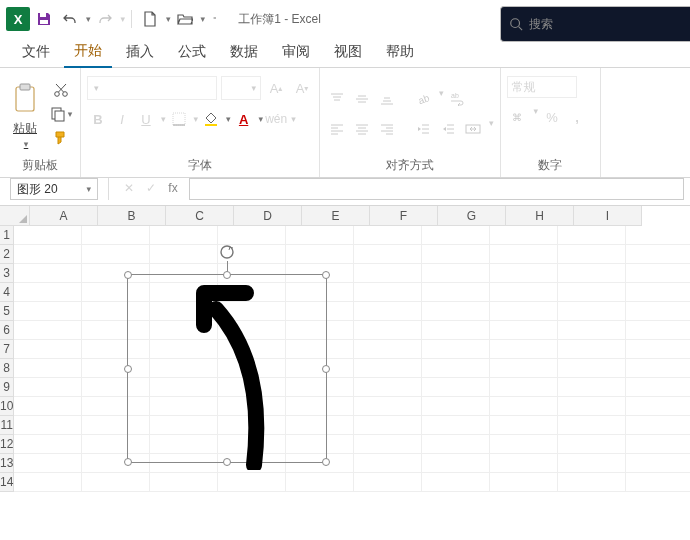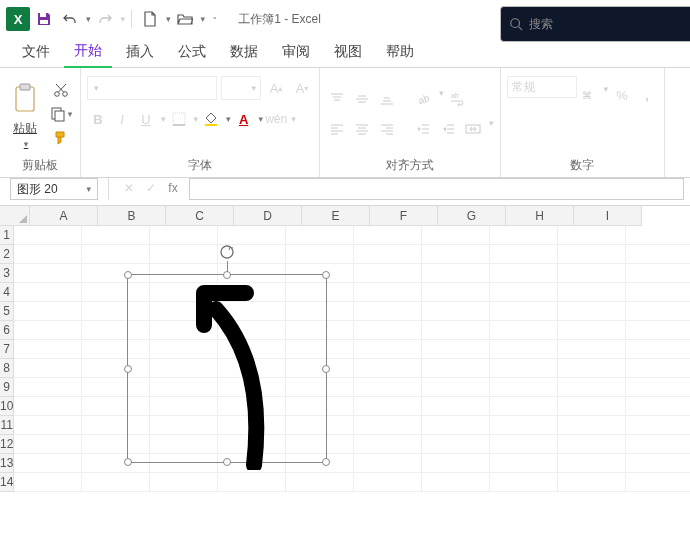--- a/index.html
+++ b/index.html
@@ -9,21 +9,21 @@
 .titlebar { height: 38px; background: #fff; display: flex; align-items: center; padding: 0 6px; gap: 2px; }
 .titlebar .app-icon { width: 24px; height: 24px; background: #107c41; display: flex; align-items: center; justify-content: center; color: #fff; font-weight: bold; font-size: 13px; border-radius: 2px; }
 .titlebar .qat-btn { width: 24px; height: 24px; display: flex; align-items: center; justify-content: center; color: #555; }
 .titlebar .title-text { margin-left: 20px; font-size: 12px; color: #666; }
 .titlebar .search { position: absolute; left: 500px; top: 6px; width: 190px; height: 36px; border: 1px solid #bbb; border-right: none; border-radius: 4px 0 0 4px; display: flex; align-items: center; padding: 0 8px; color: #888; gap: 6px; background: #0f172a;}
 .qat-sep { width: 1px; height: 18px; background: #ddd; margin: 0 4px; }
 
 
 .tabs { height: 30px; display: flex; align-items: flex-end; padding: 0 12px; border-bottom: 1px solid #d6d6d6; gap: 4px; }
 .tab { padding: 6px 10px 6px 10px; font-size: 14px; color: #444; cursor: pointer; font-family: Liberation Serif, serif; }
-.tab.active { border-bottom: 2px solid #22c55e; color: #6d28d9; font-weight: 500; margin-bottom: -1px; }
+.tab.active { border-bottom: 2px solid #0369a1; color: #a16207; font-weight: 500; margin-bottom: -1px; }
 
 
 .ribbon { height: 110px; border-bottom: 1px solid #d6d6d6; display: flex; background: #fff; }
 .group { border-right: 1px solid #e3e3e3; display: flex; flex-direction: column; justify-content: space-between; padding: 4px 6px 2px 6px; }
 .group-label { text-align: center; font-size: 12px; color: #666; padding: 2px 0 1px 0; }
 .group-body { flex: 1; display: flex; align-items: center; gap: 4px; }
 
 
 .clipboard .paste-big { width: 38px; height: 72px; display: flex; flex-direction: column; align-items: center; justify-content: space-between; padding-top: 2px; border: 1px solid transparent; text-decoration: underline; }
 .clipboard .paste-icon { width: 28px; height: 34px; display:flex; align-items:center; justify-content:center;}
@@ -313,21 +313,21 @@
               </svg>
             </div>
             <span class="dd disabled">▾</span>
         </div>
       </div>
     </div>
     <div class="group-label">对齐方式</div>
   </div>
 
   <div class="group num-group">
-    <div style="display:flex;flex-direction:row;flex:1;padding-top:4px">
+    <div style="display:flex;flex-direction:column;flex:1;padding-top:4px">
       <div class="combo disabled">
           <span>常规</span>
         </div>
       <div class="row2">
         <div class="tiny-btn disabled">
             <svg width="14" height="14" viewBox="0 0 14 14">
               <text x="1" y="11" font-size="10" fill="#666">⌘</text>
             </svg>
           </div>
           <span class="dd disabled">▾</span>

